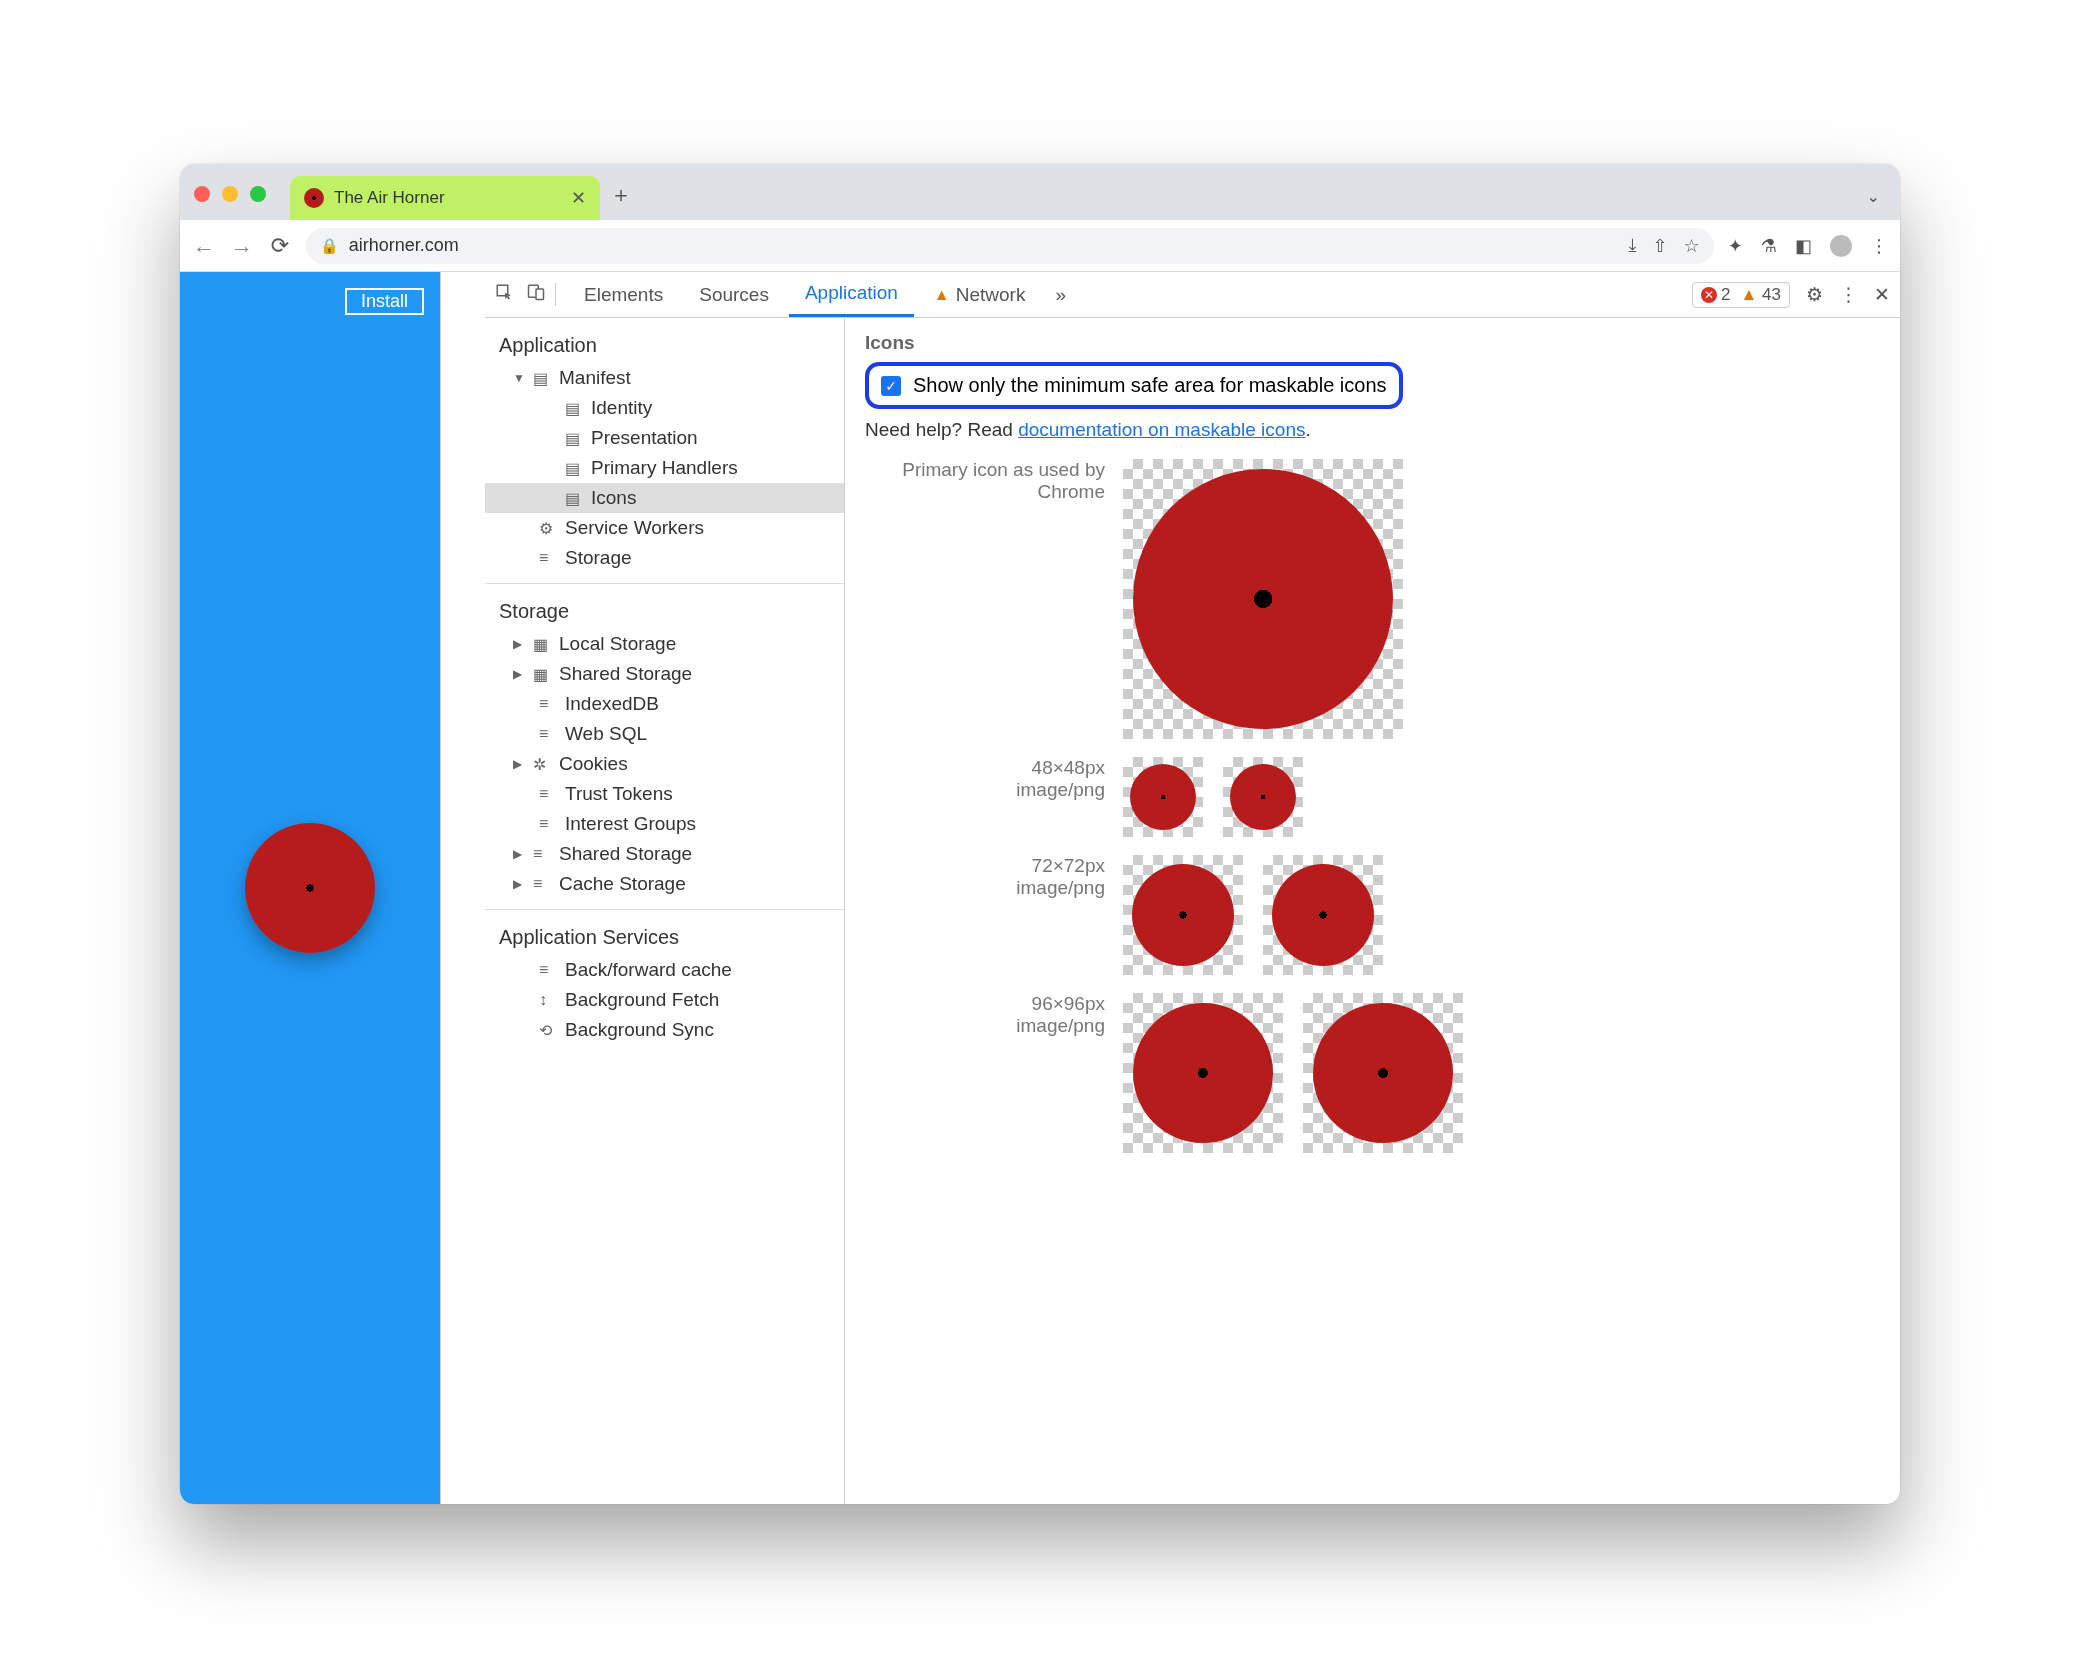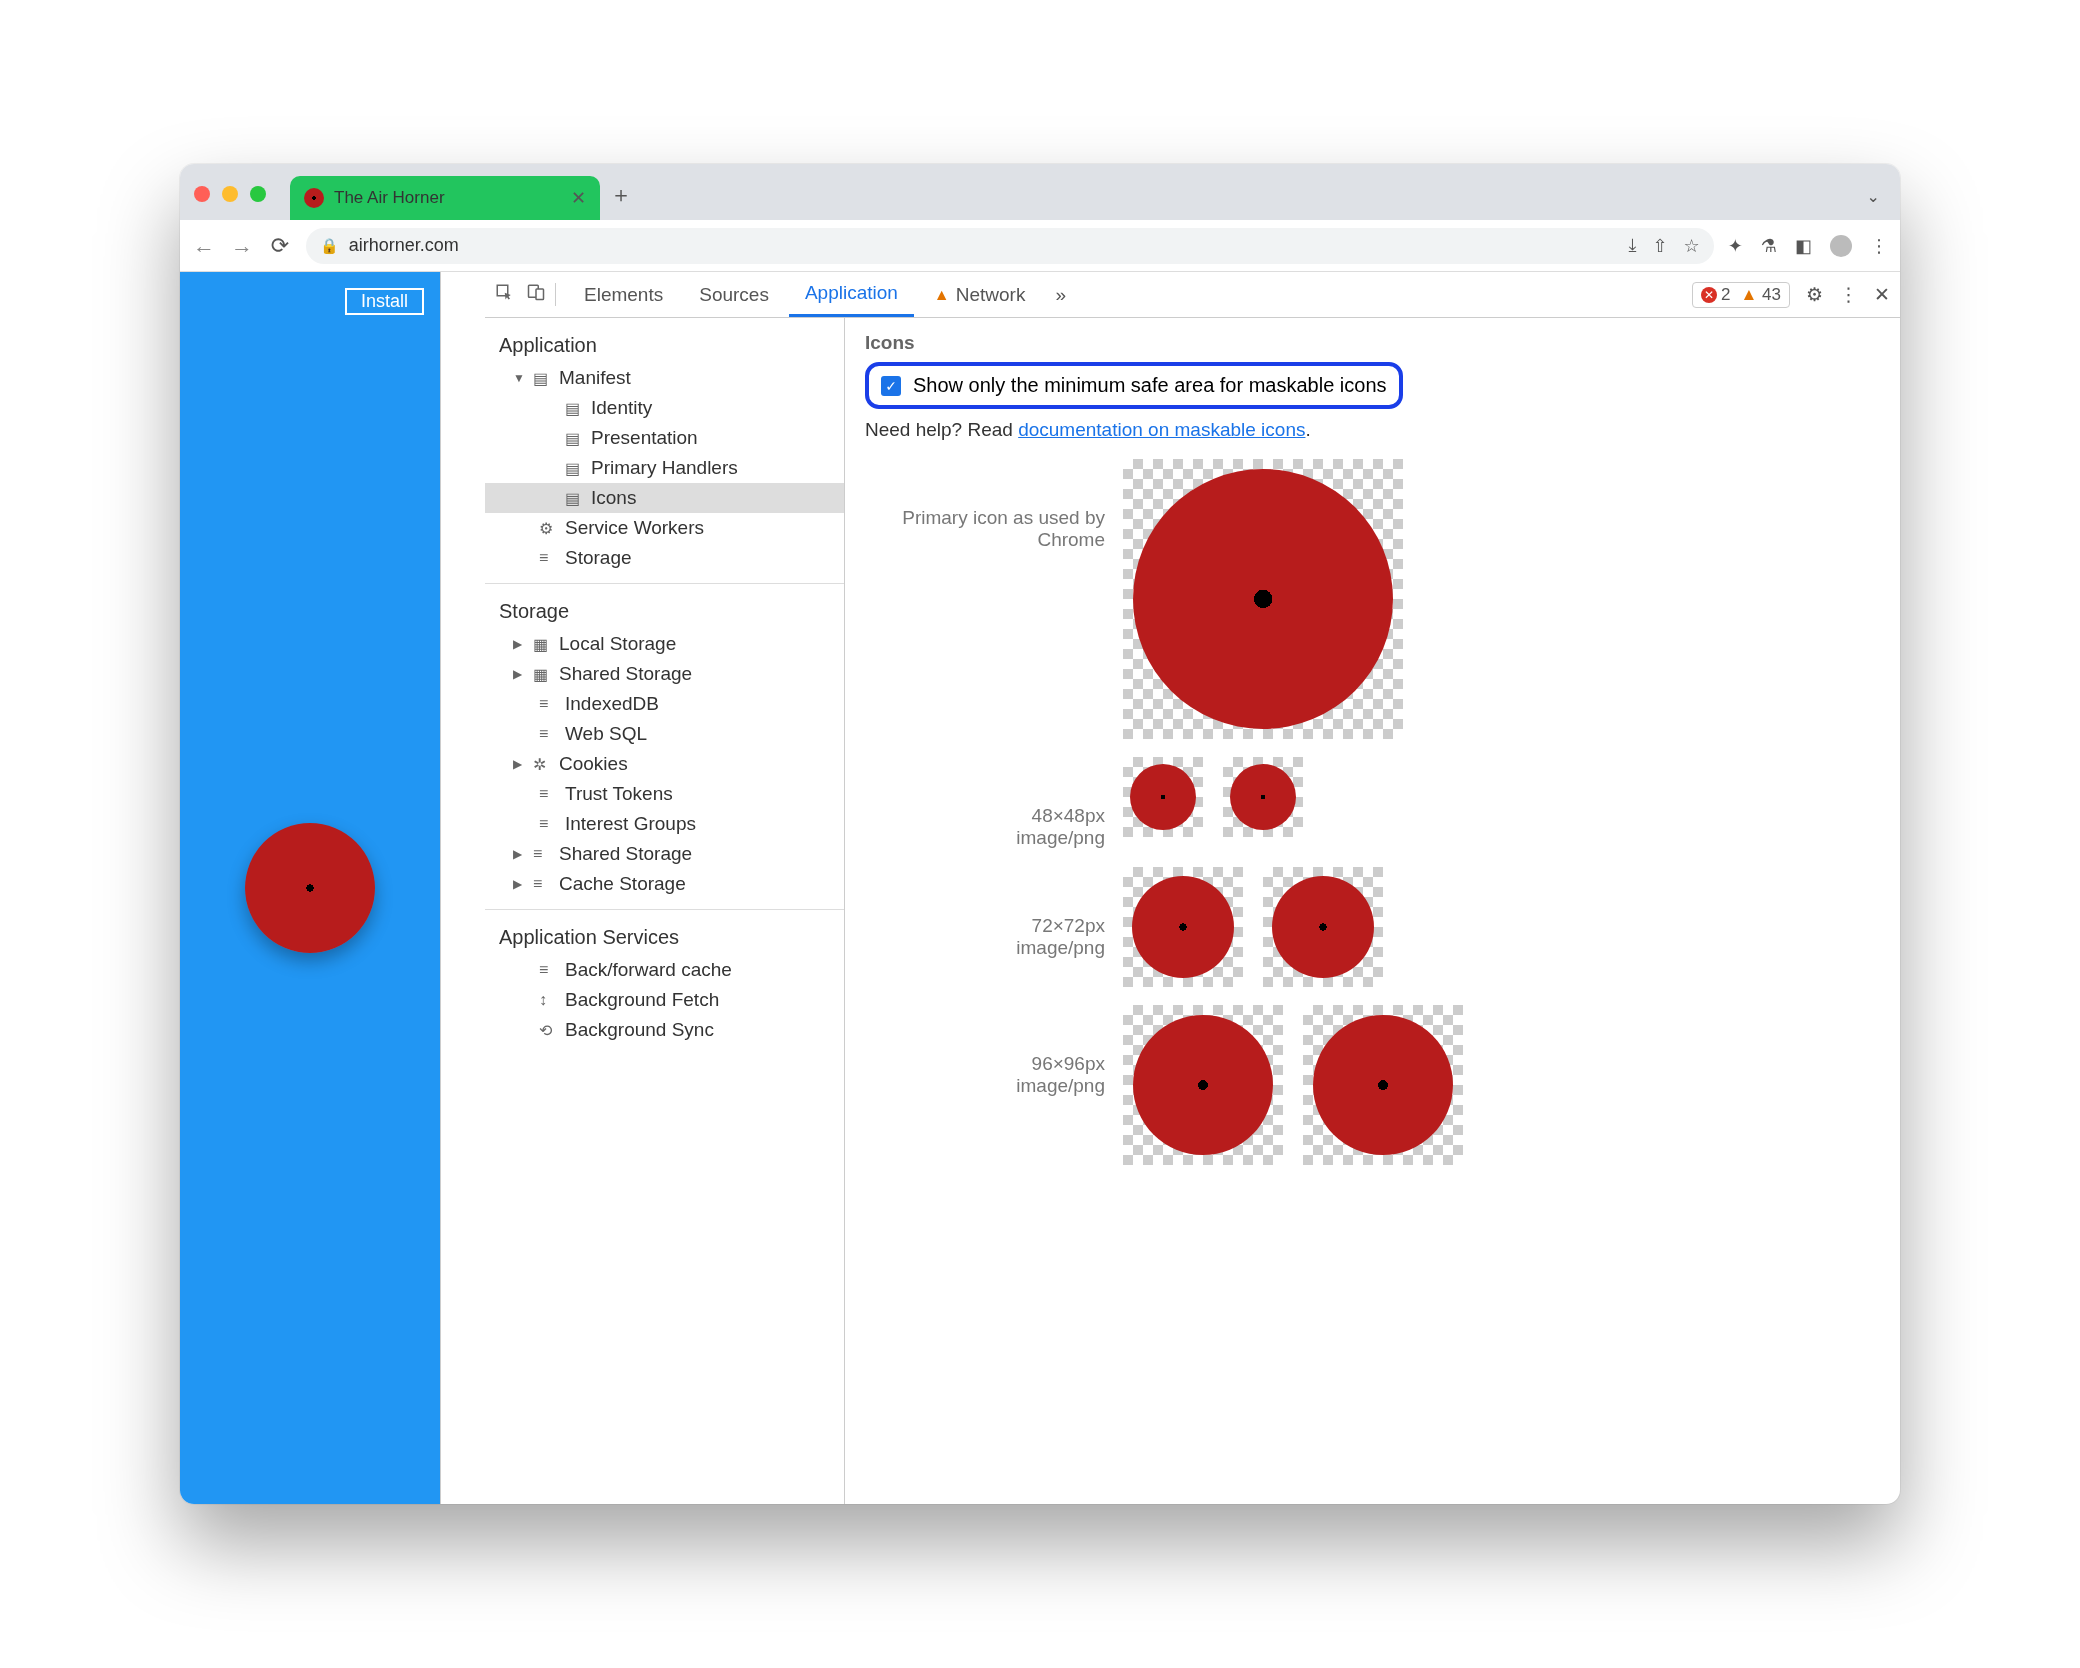--- a/index.html
+++ b/index.html
@@ -28,21 +28,21 @@
     height: 56px;
     background: #dee1e6;
     padding-left: 14px;
   }
   .traffic { display: flex; gap: 12px; margin-bottom: 18px; margin-right: 24px; }
   .dot { width: 16px; height: 16px; border-radius: 50%; }
   .dot.red { background: #ff5f57; }
   .dot.yellow { background: #febc2e; }
   .dot.green { background: #28c840; }
   .tab {
-    background: #22c55e;
+    background: #bef264;
     border-radius: 10px 10px 0 0;
     height: 44px;
     display: flex;
     align-items: center;
     padding: 0 14px;
     gap: 10px;
     width: 310px;
     font-size: 17px;
     color: #333;
   }
@@ -131,21 +131,21 @@
   .section-title { font-weight:600; color:#666; font-size:19px; margin-bottom:8px;}
   .highlight-box {
     border:4px solid #1a3ee8; border-radius:14px; padding:8px 12px;
     display:flex; align-items:center; gap:12px; margin-bottom:10px;
     width: fit-content;
   }
   .checkbox { width:20px;height:20px;background:#1a73e8;border-radius:3px;display:flex;align-items:center;justify-content:center;color:#fff;font-size:14px;}
   .help-text { font-size:19px; color:#333; margin-bottom:18px;}
   .help-text a { color:#1a73e8; }
   .row { display:flex; gap:18px; margin-bottom:18px; align-items:flex-start;}
-  .row .label { width:240px; text-align:right; color:#777; font-size:19px;margin-top:48px; }
+  .row .label { width:240px; text-align:right; color:#777; font-size:19px; }
   .icons-cell { display:flex; gap:20px; flex-wrap:wrap;}
   .checker {
     background-image:
       linear-gradient(45deg,#ccc 25%,transparent 25%),
       linear-gradient(-45deg,#ccc 25%,transparent 25%),
       linear-gradient(45deg,transparent 75%,#ccc 75%),
       linear-gradient(-45deg,transparent 75%,#ccc 75%);
     background-size:20px 20px;
     background-position:0 0,0 10px,10px -10px,-10px 0;
     display:flex;align-items:center;justify-content:center;

